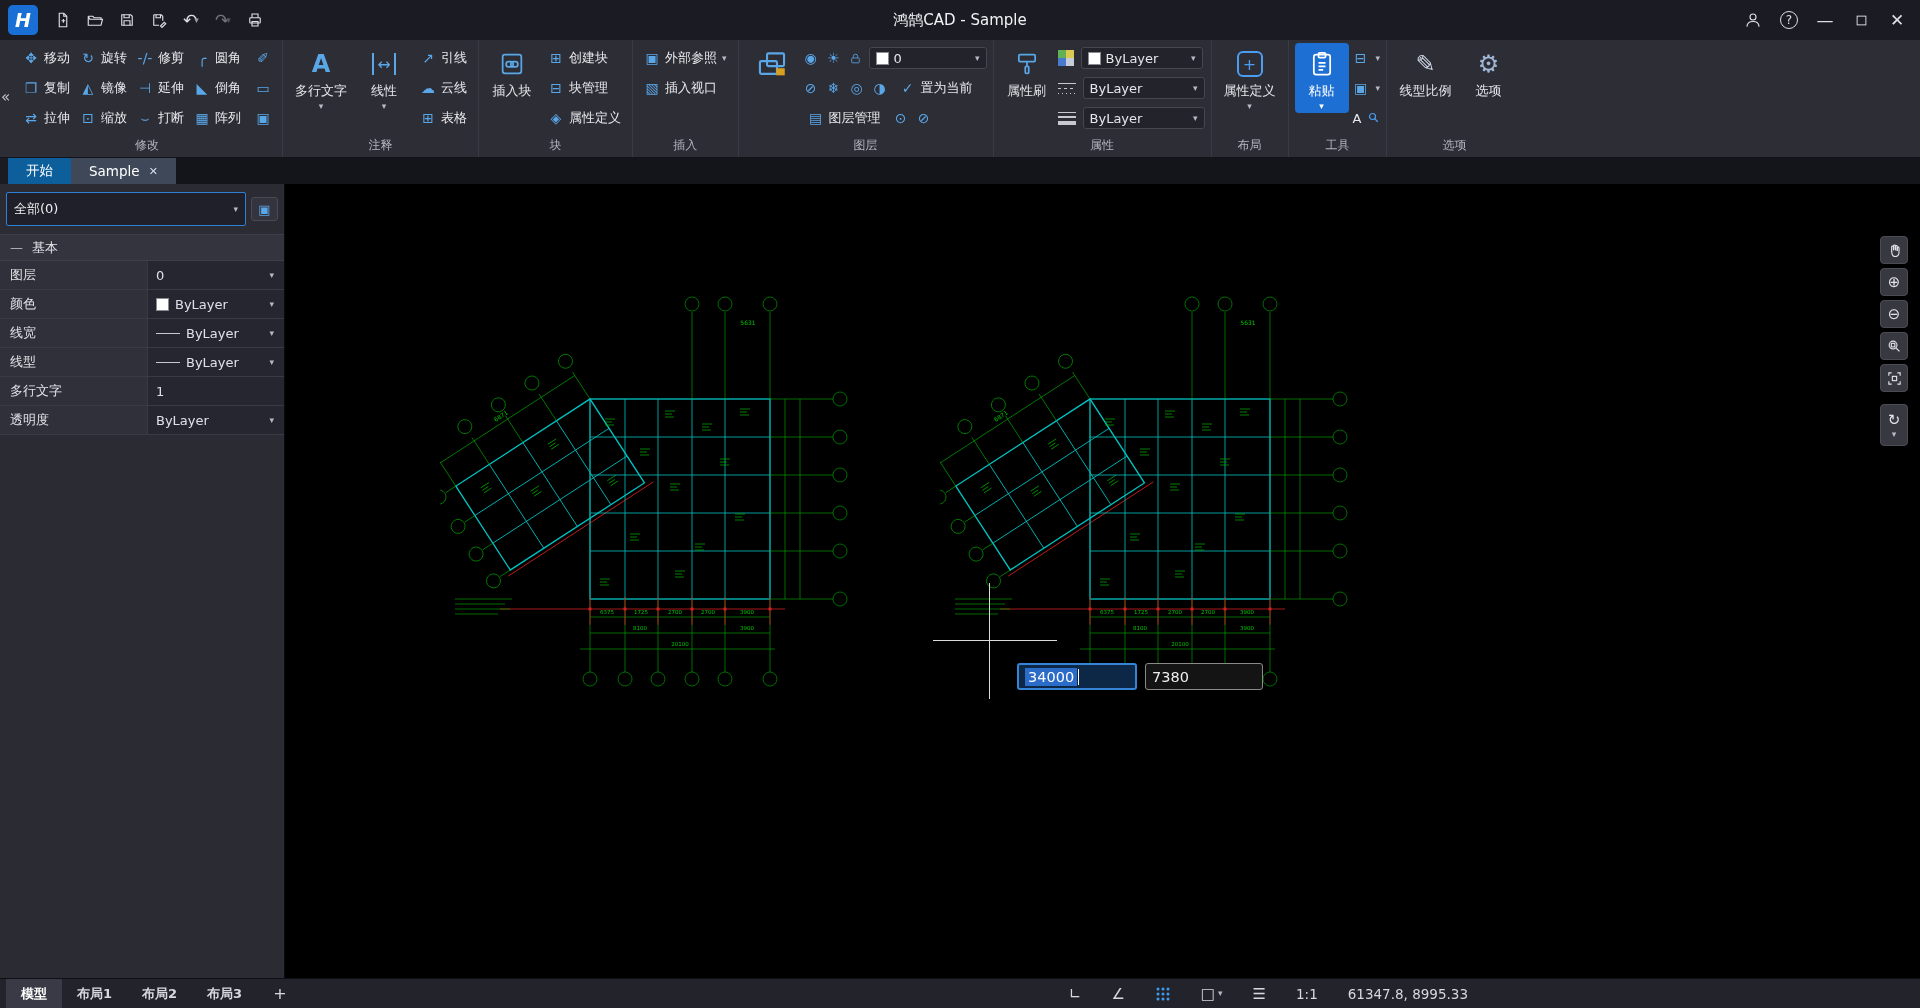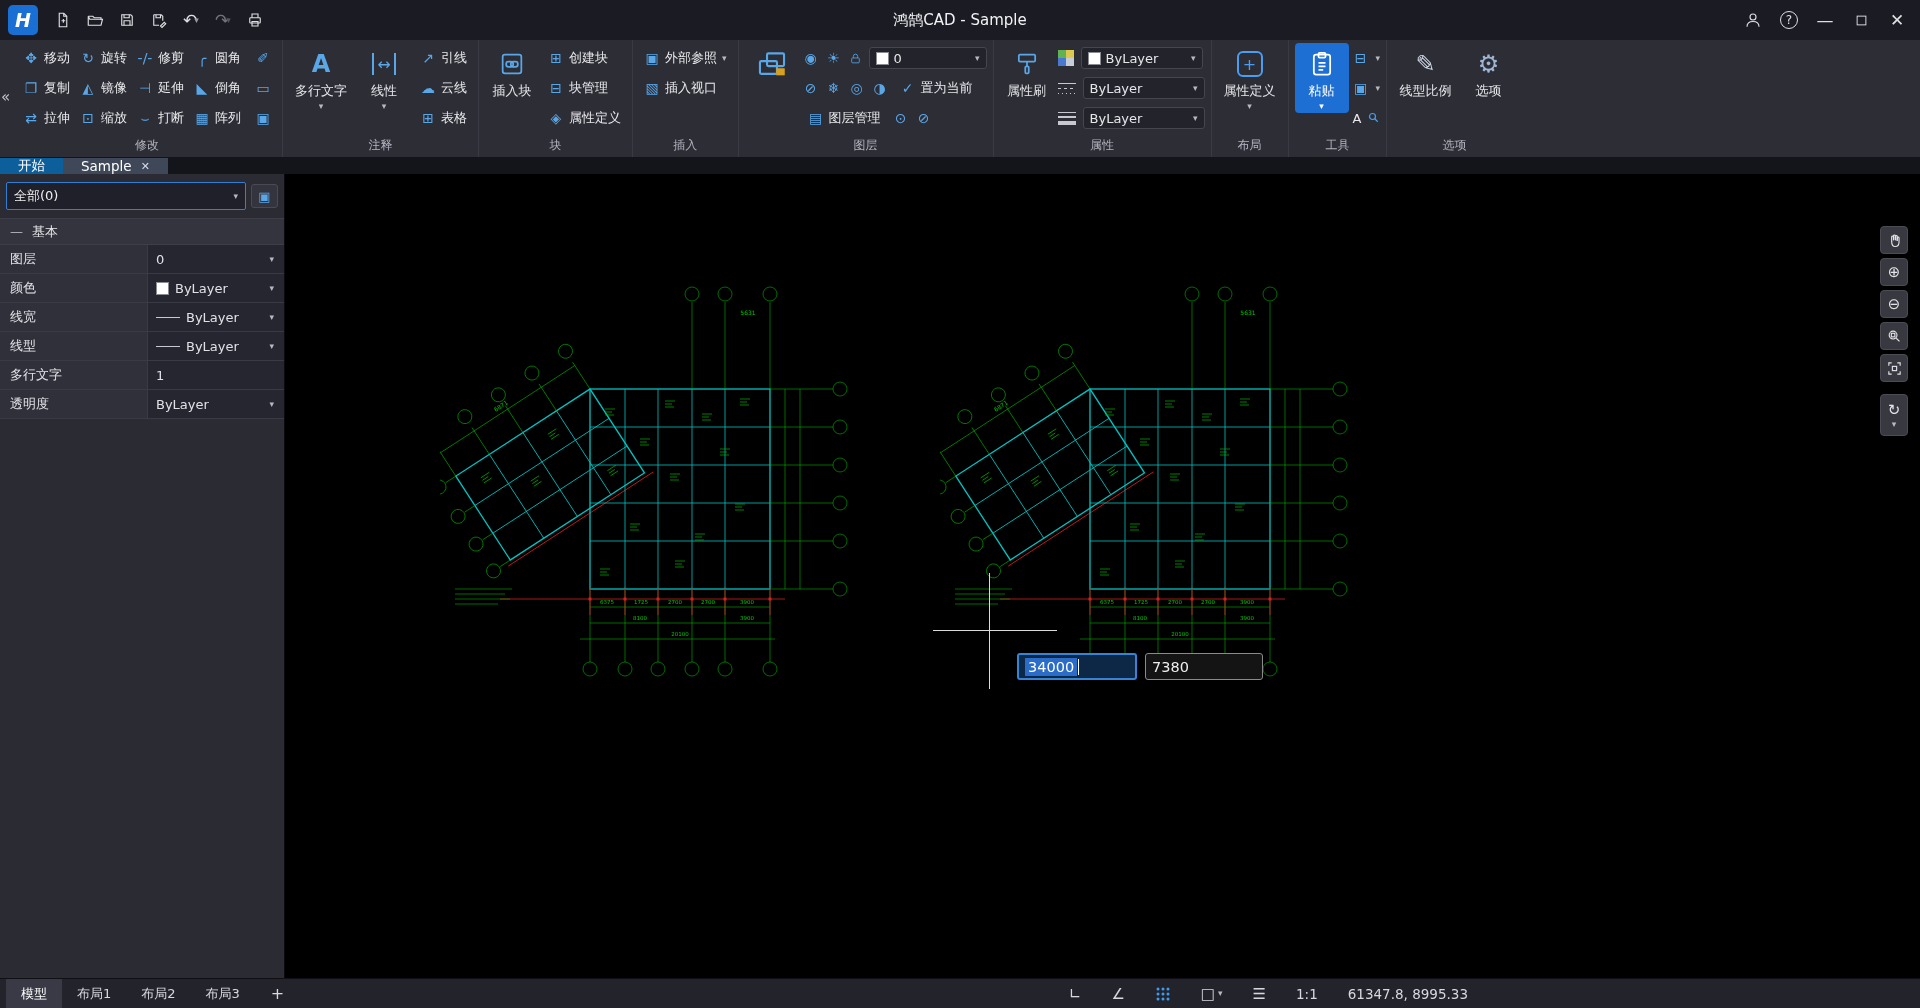--- a/index.html
+++ b/index.html
@@ -53,33 +53,33 @@
   .lt i:nth-child(2){ background:repeating-linear-gradient(90deg,#c8c8d0 0 3px,transparent 3px 6px); }
   .lt i:nth-child(3){ background:repeating-linear-gradient(90deg,#c8c8d0 0 1px,transparent 1px 4px); }
   .lw { display:flex; flex-direction:column; gap:3px; width:18px; }
   .lw i { display:block; background:#c8c8d0; }
   .lw i:nth-child(1){height:1px;} .lw i:nth-child(2){height:2px;} .lw i:nth-child(3){height:4px;}
   .vp { width:26px; height:26px; border:2px solid #4a9df0; border-radius:6px; color:#4a9df0; font-size:16px; display:flex; align-items:center; justify-content:center; }
   .ribbon svg.ric { stroke:#5aa7e8; fill:none; stroke-width:1.5; }
   .bbtn.active svg.ric { stroke:#fff; }
 
   
-  .tabstrip { height:16px; background:#14141b; display:flex; align-items:stretch; flex:0 0 auto; }
+  .tabstrip { height:26px; background:#14141b; display:flex; align-items:stretch; flex:0 0 auto;margin-left:8px; }
   .dtab { display:flex; align-items:center; padding:0 18px; gap:9px; font-size:13.5px; color:#fff; }
   .dtab.start { background:#0d5f9b; }
   .dtab.doc { background:#3f4859; }
   .dtab .x { font-size:11px; color:#d6dcea; }
 
   
   .main { flex:1; display:flex; min-height:0; }
 
   
   .props { width:285px; background:#2b2b34; border-right:1px solid #0b0b10; display:flex; flex-direction:column; flex:0 0 auto; }
   .props-top { display:flex; gap:5px; padding:8px 6px; align-items:center; }
-  .filter { flex:1; height:28px; border:1px solid #2f7fd6; background:#20202a; display:flex; align-items:center; padding:0 7px; color:#eee; border-radius:2px; }
+  .filter { flex:1; height:34px; border:1px solid #2f7fd6; background:#20202a; display:flex; align-items:center; padding:0 7px; color:#eee; border-radius:2px; }
   .filter .caret { margin-left:auto; }
   .qs { width:27px; height:24px; background:#34343e; border:1px solid #4a4a55; border-radius:3px; display:flex; align-items:center; justify-content:center; color:#5aa7e8; font-size:13px; }
   .sect { height:27px; display:flex; align-items:center; gap:9px; padding:0 10px; background:#34343e; border-top:1px solid #3e3e48; border-bottom:1px solid #3e3e48; }
   .sect .dash { color:#b8b8c4; }
   .prow { display:flex; height:29px; border-bottom:1px solid #3a3a44; }
   .plabel { width:148px; display:flex; align-items:center; padding:0 10px; background:#30303a; border-right:1px solid #3a3a44; color:#e2e2e8; }
   .pval { flex:1; display:flex; align-items:center; gap:6px; padding:0 8px; background:#262630; color:#e0e0e6; }
   .pval .caret { margin-left:auto; margin-right:2px; }
   .lineglyph { width:24px; height:1px; background:#c8c8d0; flex:0 0 auto; }
 
@@ -97,21 +97,21 @@
 
   
   .navbar { position:absolute; right:12px; top:52px; display:flex; flex-direction:column; gap:4px; }
   .nbtn { width:28px; height:28px; background:#383840; border:1px solid #4b4b54; border-radius:4px; color:#e2e2e8; display:flex; align-items:center; justify-content:center; font-size:15px; }
   .nbtn svg { stroke:#e2e2e8; fill:none; stroke-width:1.6; }
   .nbtn.tall { height:42px; flex-direction:column; gap:1px; margin-top:8px; }
   .nbtn .caret { color:#b8b8c4; }
 
   
   .statusbar { height:30px; background:#23232c; display:flex; align-items:center; border-top:1px solid #0f0f15; padding-left:6px; flex:0 0 auto; }
-  .stab { height:100%; display:flex; align-items:center; padding:0 15px; color:#d8d8e0; }
+  .stab { height:100%; display:flex; align-items:center; padding:0 15px; color:#d8d8e0;font-weight:bold; }
   .stab.active { background:#3a3a46; color:#fff; }
   .splus { padding:0 16px; font-size:16px; color:#d8d8e0; }
   .sright { margin-left:auto; display:flex; align-items:center; gap:30px; padding-right:452px; color:#d8d8e0; }
   .sicon { font-size:15px; display:flex; align-items:center; gap:3px; }
   .scale { font-size:13.5px; }
   .scoords { font-size:13.5px; }
 </style>
 </head>
 <body>
 

